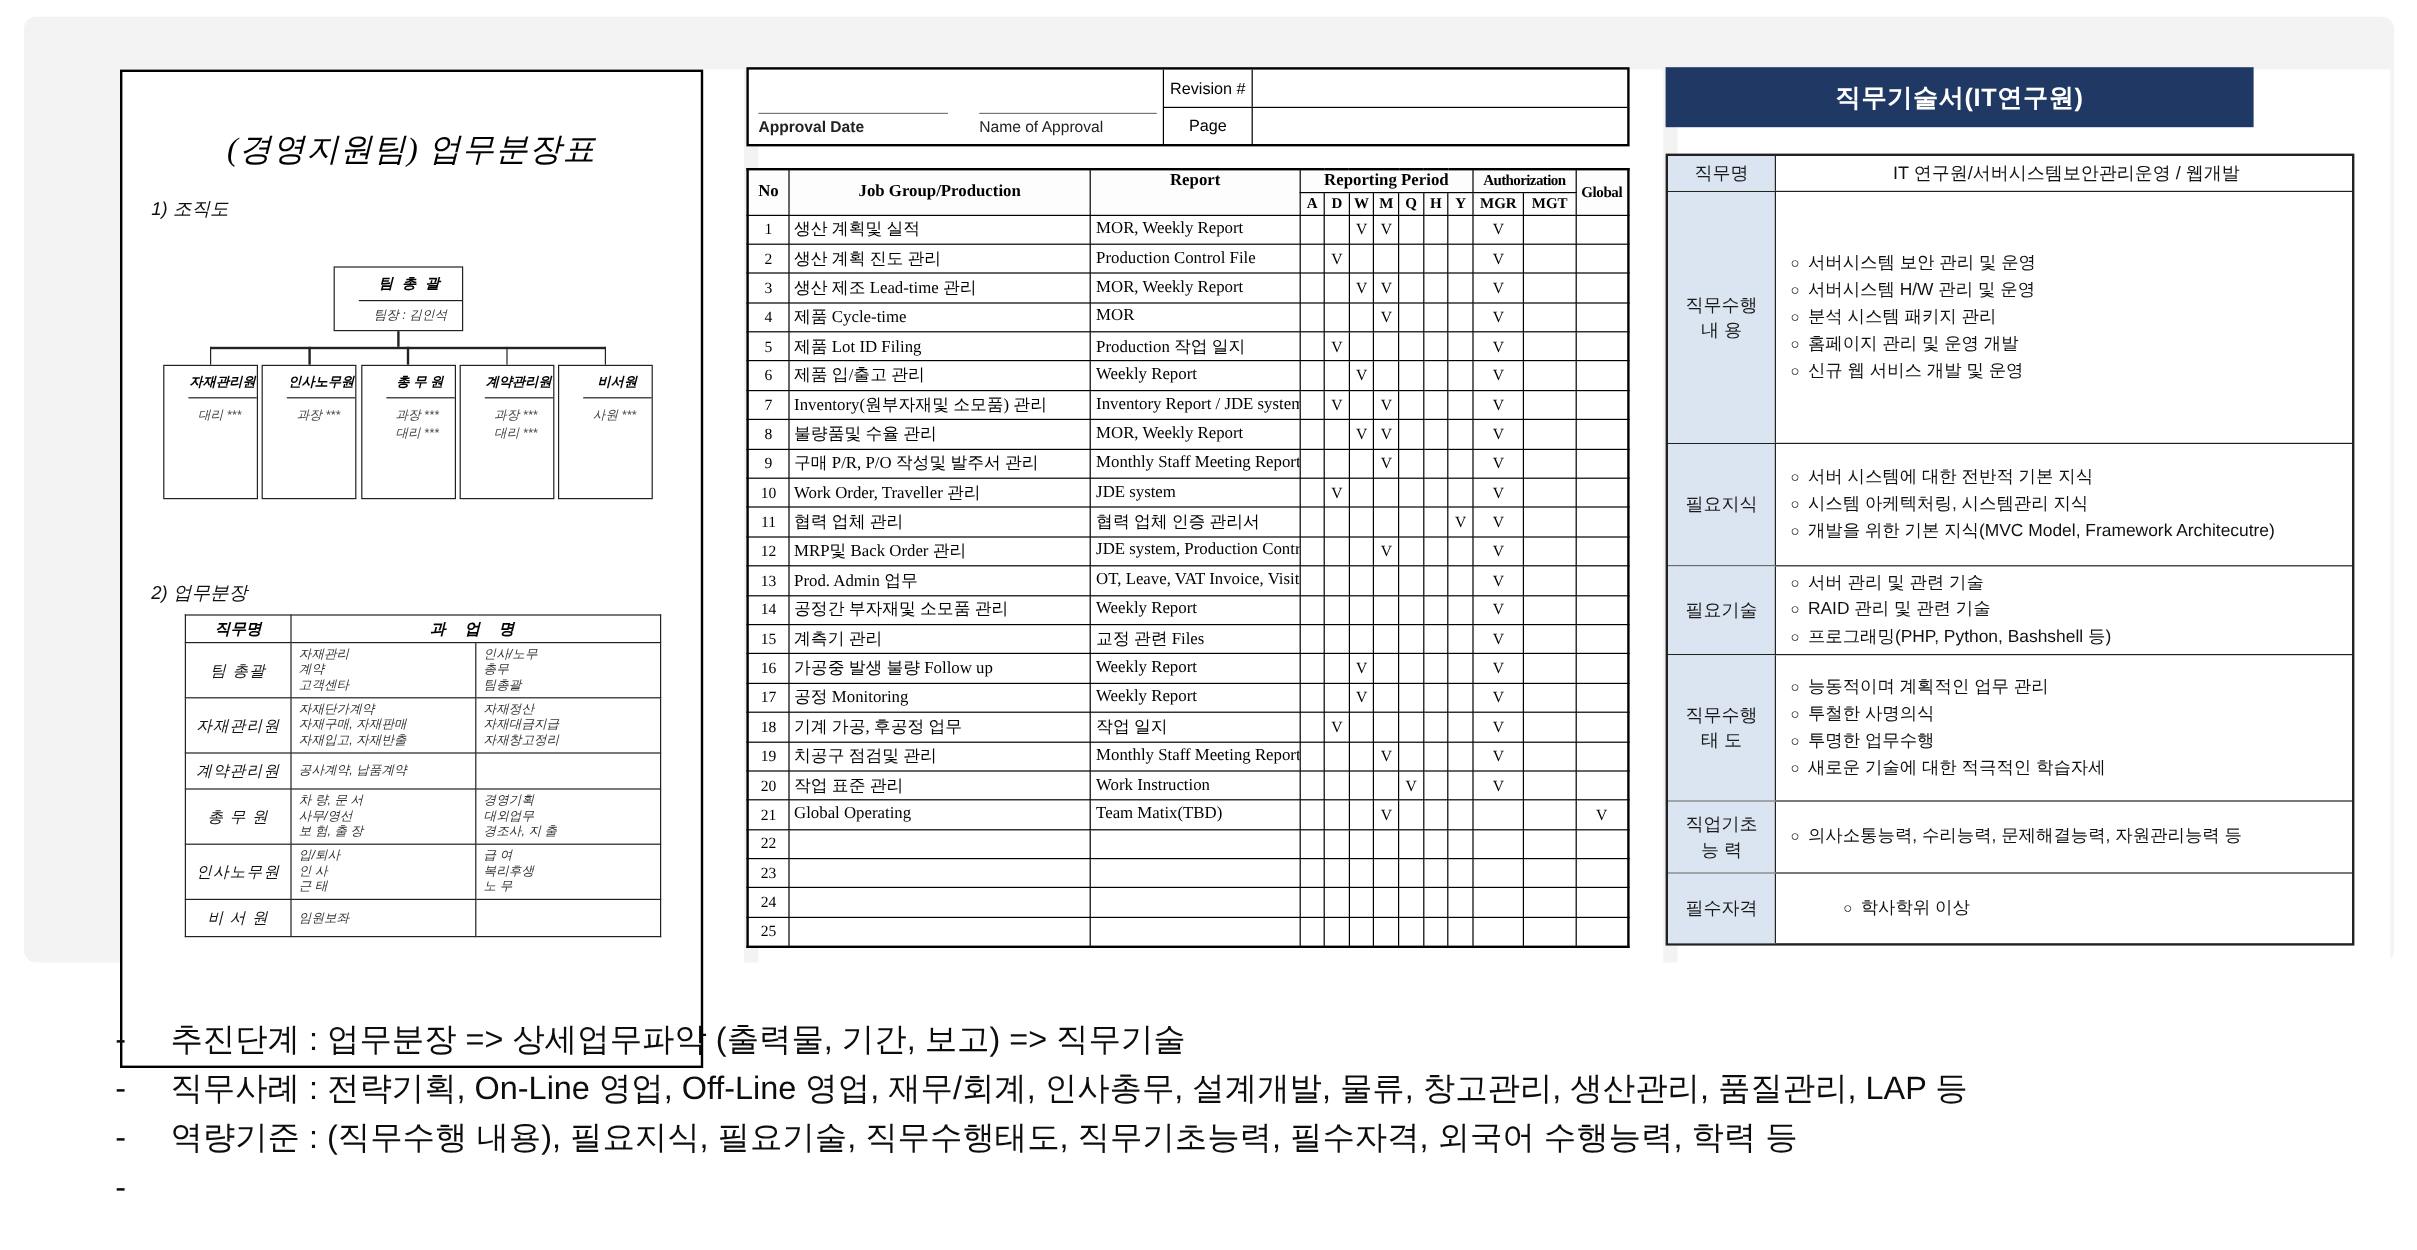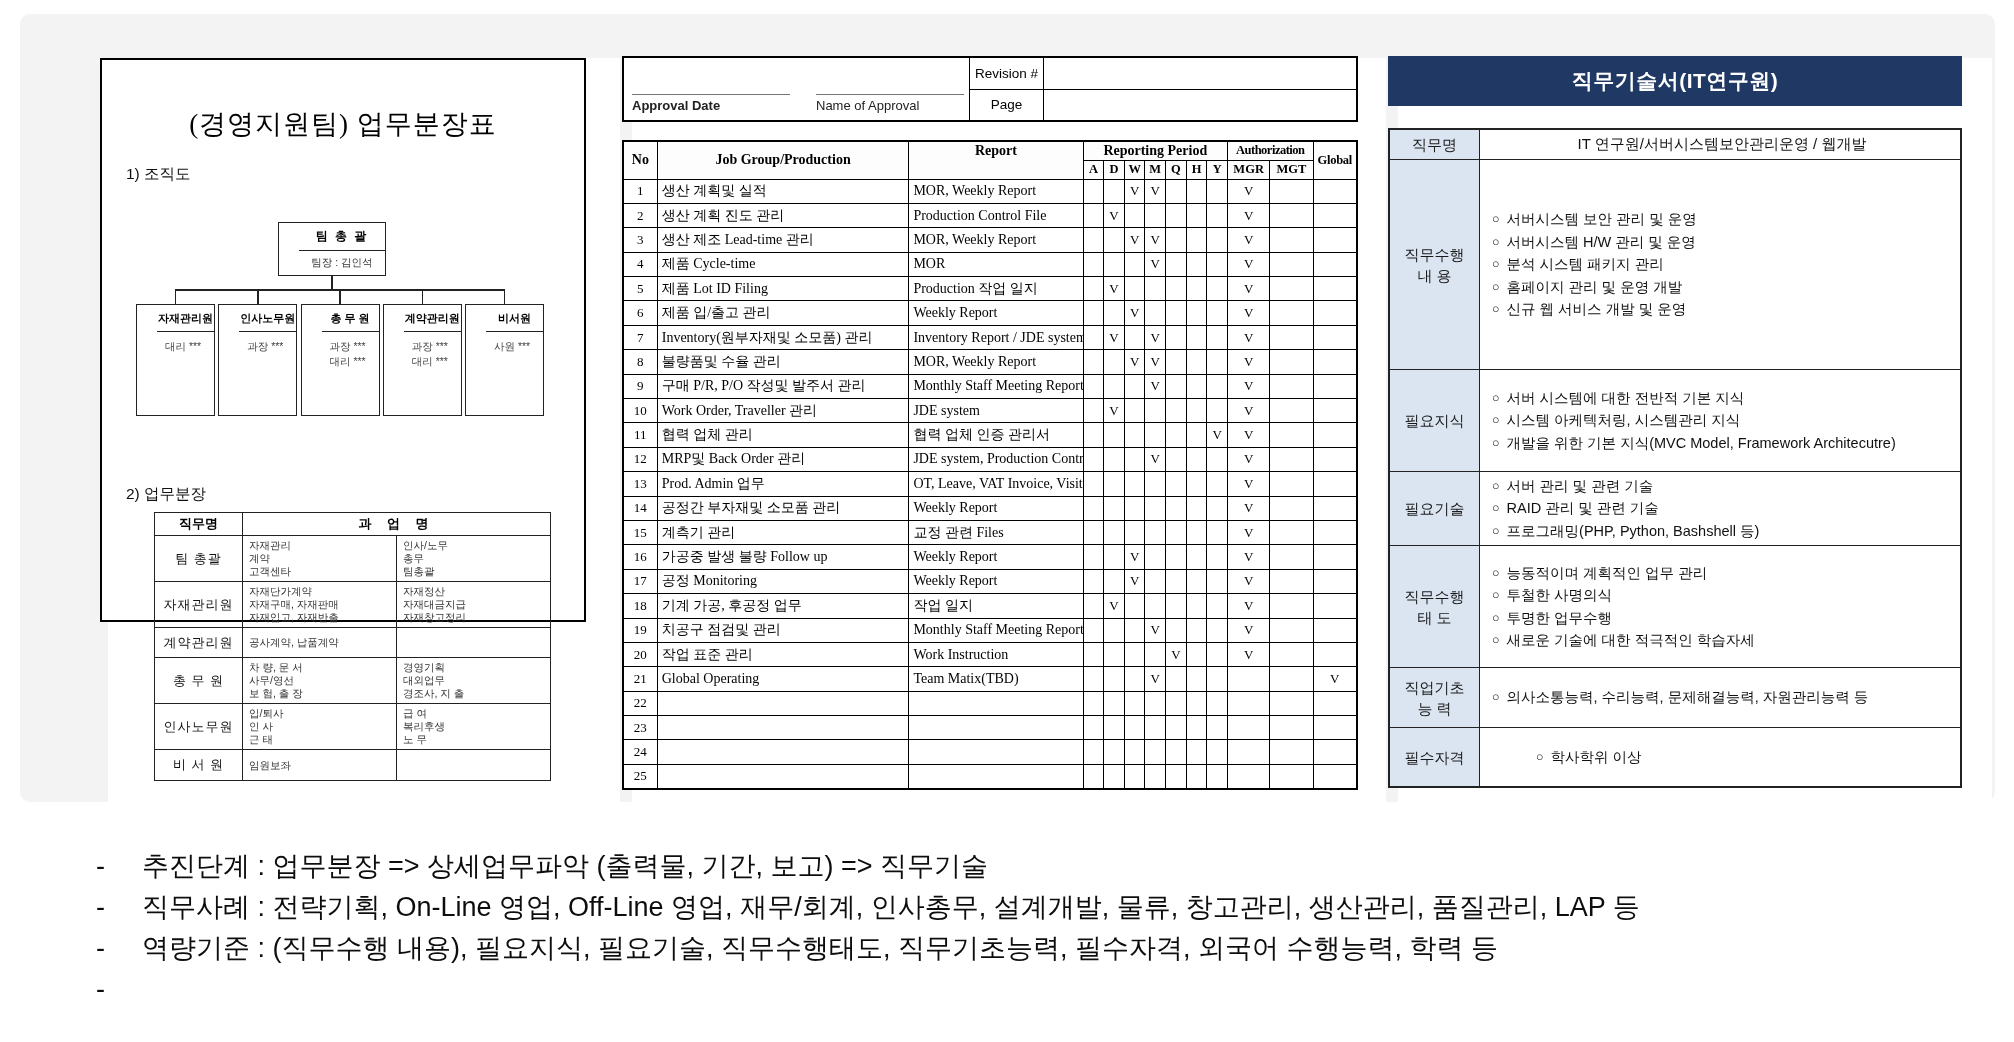--- a/index.html
+++ b/index.html
@@ -6,21 +6,21 @@
   html,body { width:2014px; height:1042px; background:#ffffff; font-family:"Liberation Sans",sans-serif; position:relative; overflow:hidden; }
 
   .slide { position:absolute; left:20px; top:14px; width:1975px; height:788px; background:#f3f3f4; border-radius:10px; }
 
   .card { position:absolute; background:#ffffff; }
   #card-left  { left:88px;  top:44px; width:512px; height:756px; }
   #card-mid   { left:612px; top:44px; width:754px; height:756px; }
   #card-right { left:1378px;top:44px; width:594px; height:756px; }
 
   
-  .org-doc { position:absolute; left:100px; top:58px; width:486px; height:564px; border:2px solid #000; background:#fff; }
+  .org-doc { position:absolute; left:100px; top:58px; width:486px; height:832px; border:2px solid #000; background:#fff;font-style:italic; }
   .org-title { position:absolute; top:46px; left:0; width:100%; text-align:center; font-family:"Liberation Serif",serif; font-size:27px; letter-spacing:1px; color:#000; }
   .org-sec { position:absolute; left:24px; font-size:15.5px; color:#111; }
   #sec1 { top:104px; } #sec2 { top:424px; }
 
   .org-box { border:1.5px solid #222; background:#fff;padding-left:20px; }
   .org-root { position:absolute; left:176px; top:162px; width:108px; height:54px; }
   .org-root-title { height:28px; border-bottom:1px solid #222; display:flex; align-items:center; justify-content:center; font-size:12px; font-weight:bold; letter-spacing:2px; }
   .org-root-sub { height:24px; display:flex; align-items:center; justify-content:center; font-size:10.5px; color:#333; }
   .org-stem { position:absolute; left:229px; top:216px; width:1.5px; height:13px; background:#222; }
   .org-bus  { position:absolute; left:73px;  top:229px; width:330px; height:1.5px; background:#222; }
@@ -64,21 +64,21 @@
   th.h-auth { font-size:12.5px; letter-spacing:-0.5px; }
   th.h-authsub { font-size:12.5px; }
   th.h-global { font-size:12.5px; letter-spacing:-0.3px; }
   .mid-table tbody tr { height:24.4px; }
   td.c-no { text-align:center; font-size:13px; }
   td.c-job { padding:0 4px; font-size:14px; }
   td.c-report { padding:0 4px; font-size:14px; }
   td.c-chk { text-align:center; font-size:13px; }
 
   
-  .jd-titlebar { position:absolute; left:1388px; top:56px; width:574px; height:50px; background:#1f3864; color:#fff; display:flex; align-items:center; justify-content:center; font-size:21px; font-weight:600; letter-spacing:0.5px; }
+  .jd-titlebar { position:absolute; left:1388px; top:56px; width:490px; height:50px; background:#1f3864; color:#fff; display:flex; align-items:center; justify-content:center; font-size:21px; font-weight:600; letter-spacing:0.5px; }
   .jd-table { position:absolute; left:1388px; top:128px; width:574px; border:2px solid #222; background:#fff; }
   .jd-row { display:flex; border-bottom:1.2px solid #222; }
   .jd-row:last-child { border-bottom:none;gap:44px; }
   .jd-label { width:90px; background:#dbe5f1; border-right:1.2px solid #222; display:flex; align-items:center; justify-content:center; text-align:center; font-size:15px; color:#1a1a1a; white-space:pre-line; line-height:21px; }
   .jd-content { flex:1; display:flex; flex-direction:column; justify-content:center; padding:6px 8px 6px 12px; }
   .jd-item { display:flex; align-items:flex-start; font-size:14.5px; line-height:22.5px; color:#111; }
   .jd-marker { font-size:12.5px; margin-right:7px; line-height:22.5px; }
   .jd-plain { text-align:center; font-size:15px; color:#111; }
 
   

